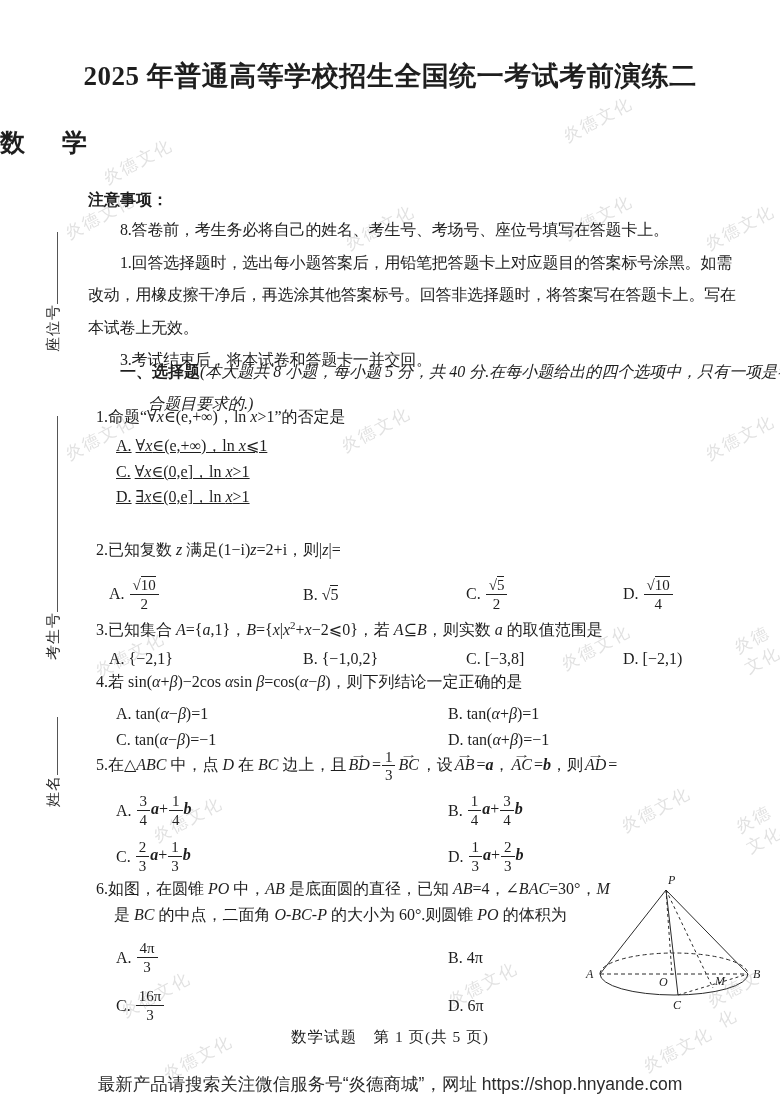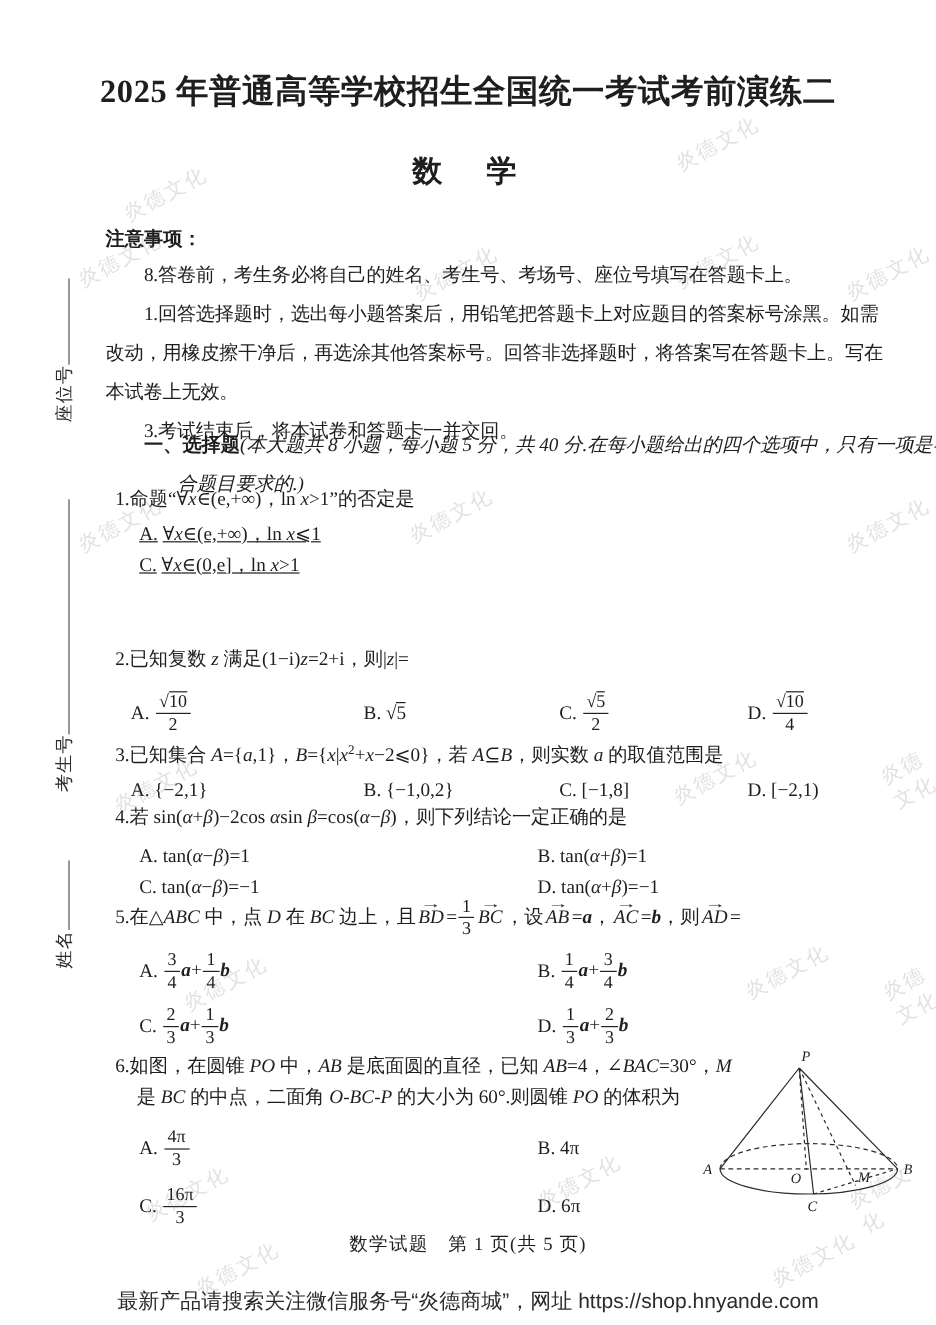--- a/index.html
+++ b/index.html
@@ -4,21 +4,21 @@
 <style>
   html,body{margin:0;padding:0;}
   body{
     width:780px;height:1104px;position:relative;overflow:hidden;
     background:#ffffff;color:#1e1e1e;
     font-family:"Liberation Serif","DejaVu Serif",serif;
   }
   .abs{position:absolute;}
   
   #title{top:58px;left:0;right:0;text-align:center;font-size:27px;font-weight:bold;letter-spacing:0.5px;}
-  #subject{top:126px;left:0;right:0;text-align:center;font-size:25px;font-weight:bold;letter-spacing:6px;font-family:Liberation Serif, serif;}
+  #subject{top:126px;left:0;right:0;text-align:left;font-size:25px;font-weight:bold;letter-spacing:6px;font-family:Liberation Serif, serif;}
   
   #notice{top:186px;left:88px;width:652px;font-size:16px;}
   #notice .nhead{font-family:"Liberation Sans","DejaVu Sans",sans-serif;font-weight:bold;font-size:16px;line-height:28px;}
   #notice p{margin:0;text-indent:2em;line-height:32.5px;letter-spacing:-0.2px;}
   
   #section1{top:356px;left:85px;width:652px;font-size:16px;line-height:32px;padding-left:1.75em;text-indent:-1.75em;margin-left:35px;}
   #section1 .stitle{font-weight:bold;font-family:"Liberation Sans","DejaVu Sans",sans-serif;}
   #section1 .sdesc{font-style:italic;}
   
   .q{position:absolute;left:96px;width:655px;font-size:16px;}
@@ -84,37 +84,38 @@
 </div>
 
 <div class="abs" id="section1"><span class="stitle">一、选择题</span><span class="sdesc">(本大题共 8 小题，每小题 5 分，共 40 分.在每小题给出的四个选项中，只有一项是符合题目要求的.)</span></div>
 
 <div id="questions">
     <div class="q" id="q1" style="top: 404px;">
       <div class="stem">1.命题“∀<span class="it">x</span>∈(e,+∞)，ln <span class="it">x</span>&gt;1”的否定是</div>
       <div class="opts opts-list">
         <span class="opt"><span class="olabel">A.</span><span class="omath">∀<span class="it">x</span>∈(e,+∞)，ln <span class="it">x</span>⩽1</span></span>
         <span class="opt"><span class="olabel">C.</span><span class="omath">∀<span class="it">x</span>∈(0,e]，ln <span class="it">x</span>&gt;1</span></span>
+        <span class="opt"><span class="olabel">D.</span><span class="omath">∃<span class="it">x</span>∈(0,e]，ln <span class="it">x</span>&gt;1</span></span>
       </div>
     </div>
     <div class="q" id="q2" style="top: 537px;">
       <div class="stem">2.已知复数 <span class="it">z</span> 满足(1−i)<span class="it">z</span>=2+i，则|<span class="it">z</span>|=</div>
       <div class="opts opts-row4">
         <span class="opt"><span class="olabel">A.</span><span class="omath"><span class="fr"><span class="fn"><span class="sq">√<span class="sv">10</span></span></span><span class="fd">2</span></span></span></span>
         <span class="opt"><span class="olabel">B.</span><span class="omath"><span class="sq">√<span class="sv">5</span></span></span></span>
         <span class="opt"><span class="olabel">C.</span><span class="omath"><span class="fr"><span class="fn"><span class="sq">√<span class="sv">5</span></span></span><span class="fd">2</span></span></span></span>
         <span class="opt"><span class="olabel">D.</span><span class="omath"><span class="fr"><span class="fn"><span class="sq">√<span class="sv">10</span></span></span><span class="fd">4</span></span></span></span>
       </div>
     </div>
     <div class="q" id="q3" style="top: 612px;">
       <div class="stem">3.已知集合 <span class="it">A</span>={<span class="it">a</span>,1}，<span class="it">B</span>={<span class="it">x</span>|<span class="it">x</span><sup>2</sup>+<span class="it">x</span>−2⩽0}，若 <span class="it">A</span>⊆<span class="it">B</span>，则实数 <span class="it">a</span> 的取值范围是</div>
       <div class="opts opts-row4">
         <span class="opt"><span class="olabel">A.</span><span class="omath">{−2,1}</span></span>
         <span class="opt"><span class="olabel">B.</span><span class="omath">{−1,0,2}</span></span>
-        <span class="opt"><span class="olabel">C.</span><span class="omath">[−1,8]</span></span>
+        <span class="opt"><span class="olabel">C.</span><span class="omath">[−3,8]</span></span>
         <span class="opt"><span class="olabel">D.</span><span class="omath">[−2,1)</span></span>
       </div>
     </div>
     <div class="q" id="q4" style="top: 669px;">
       <div class="stem">4.若 sin(<span class="it">α</span>+<span class="it">β</span>)−2cos <span class="it">α</span>sin <span class="it">β</span>=cos(<span class="it">α</span>−<span class="it">β</span>)，则下列结论一定正确的是</div>
       <div class="opts opts-grid2">
         <span class="opt"><span class="olabel">A.</span><span class="omath">tan(<span class="it">α</span>−<span class="it">β</span>)=1</span></span>
         <span class="opt"><span class="olabel">B.</span><span class="omath">tan(<span class="it">α</span>+<span class="it">β</span>)=1</span></span>
         <span class="opt"><span class="olabel">C.</span><span class="omath">tan(<span class="it">α</span>−<span class="it">β</span>)=−1</span></span>
         <span class="opt"><span class="olabel">D.</span><span class="omath">tan(<span class="it">α</span>+<span class="it">β</span>)=−1</span></span>

